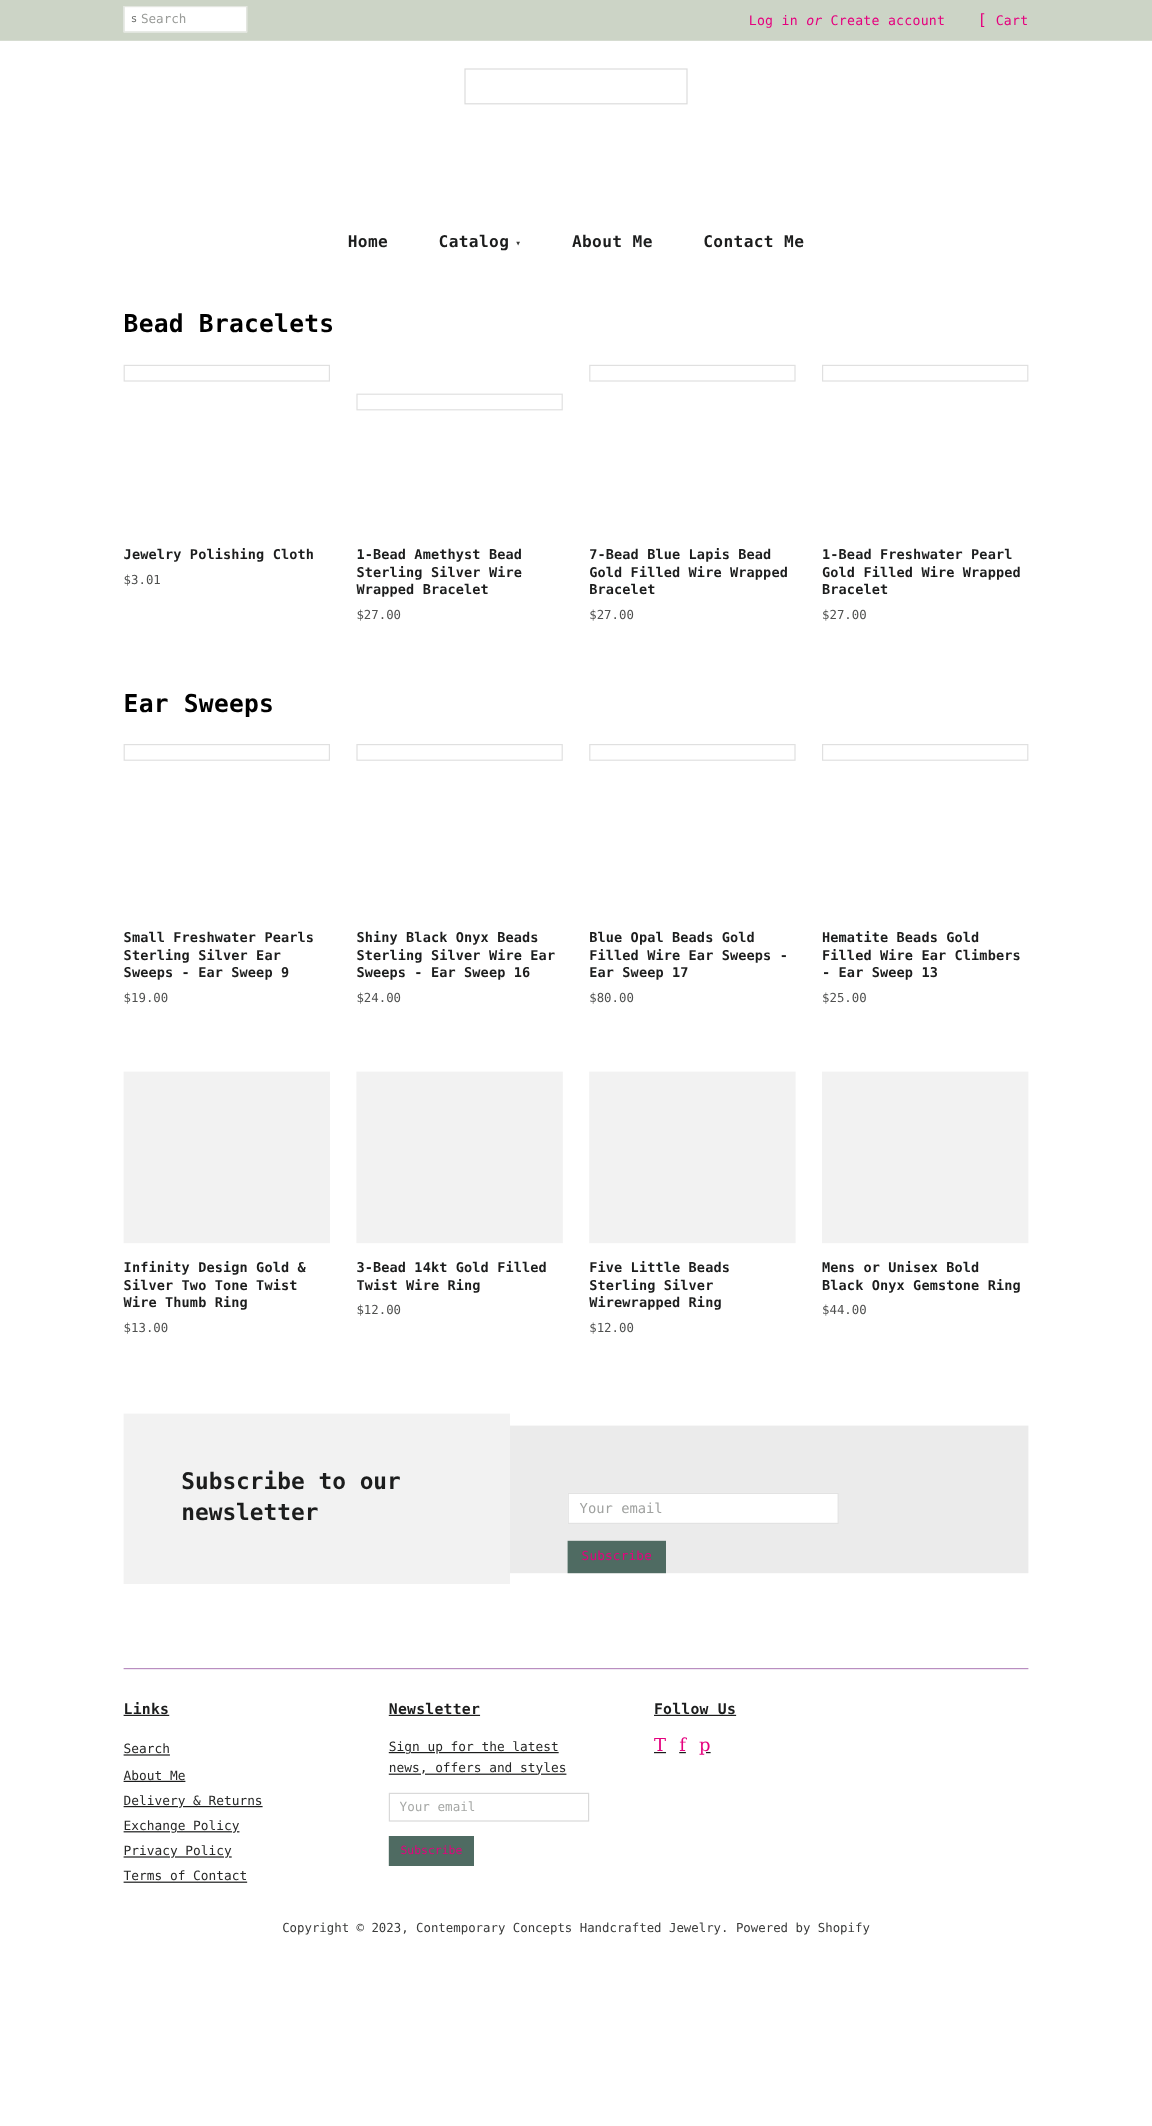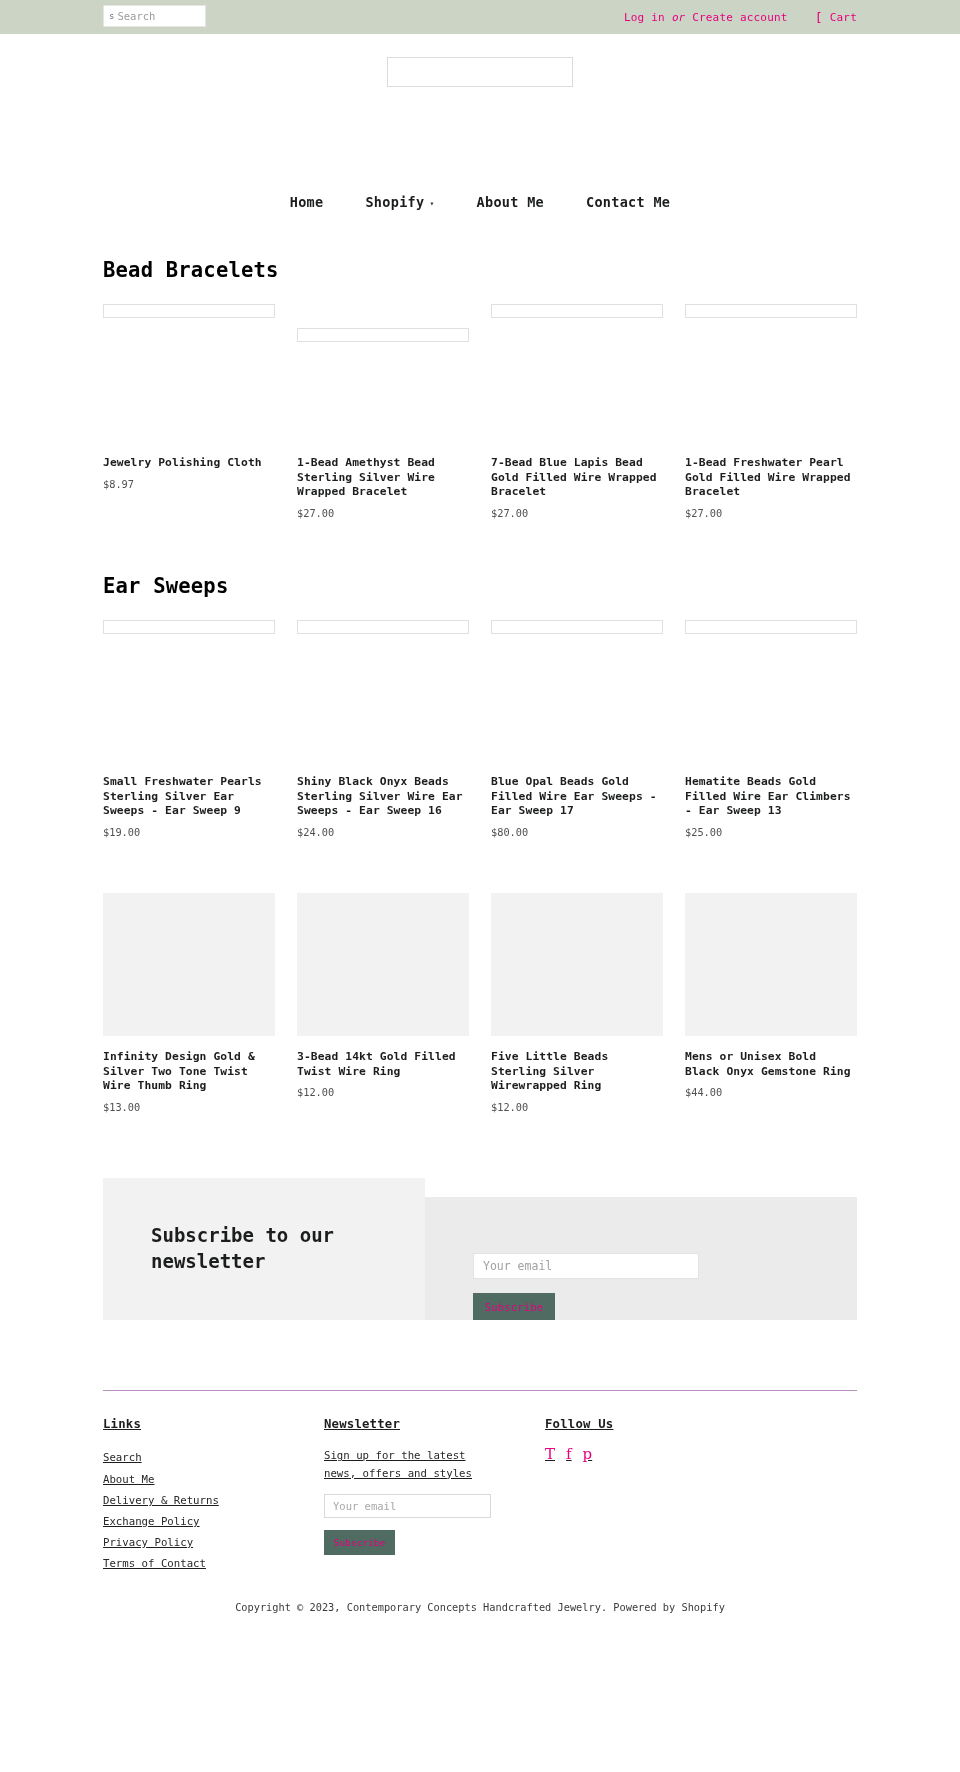--- a/index.html
+++ b/index.html
@@ -160,21 +160,21 @@
   .card-price {
     font-size: 10.3px;
     color: #4f504f;
     margin-top: 7px;
   }
 
   
   .promo {
     display: flex;
     margin-top: 0;
-    align-items: flex-end;
+    align-items: center;
   }
   .promo-left {
     width: 322px;
     background: #f2f2f2;
     padding: 44px 40px 46px 48px;
   }
   .promo-title {
     font-size: 19px;
     font-weight: 700;
     line-height: 1.38;
@@ -310,40 +310,40 @@
 
 <div class="masthead">
   <a href="#" class="logo-box"></a>
 </div>
 
 <nav class="mainnav">
   <a href="#" class="nav-item">
     <span>Home</span>
   </a>
   <a href="#" class="nav-item">
-    <span>Shopify</span>
+    <span>Catalog</span>
     <span class="caret">▾</span>
   </a>
   <a href="#" class="nav-item">
     <span>About Me</span>
   </a>
   <a href="#" class="nav-item">
     <span>Contact Me</span>
   </a>
 </nav>
 
 <div class="container" style="margin-top:48px;">
   <h2 class="section-title">Bead Bracelets</h2>
   <div class="grid">
 
     <div class="card">
       <div class="ph-line"></div>
       <div style="height:138px"></div>
       <div class="card-title">Jewelry Polishing Cloth</div>
-      <div class="card-price">$8.97</div>
+      <div class="card-price">$3.01</div>
     </div>
 
     <div class="card">
       <div class="ph-line offset"></div>
       <div style="height:114px"></div>
       <div class="card-title">1-Bead Amethyst Bead Sterling Silver Wire Wrapped Bracelet</div>
       <div class="card-price">$27.00</div>
     </div>
 
     <div class="card">

